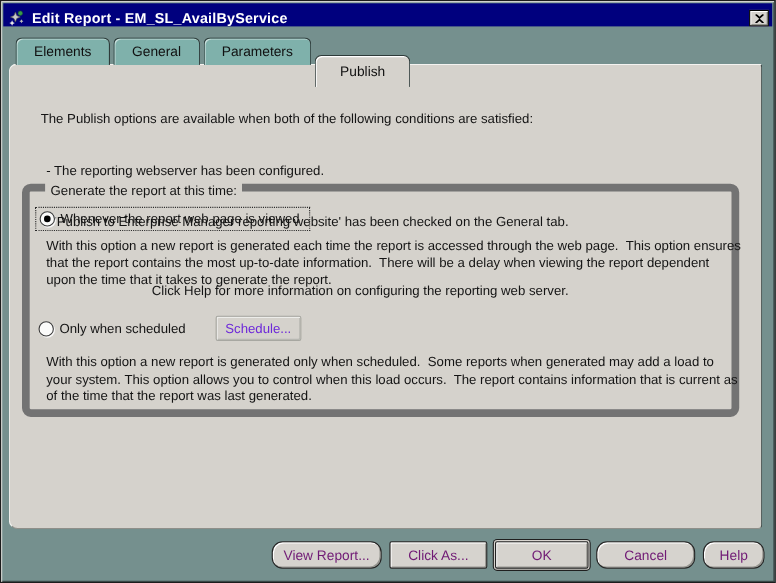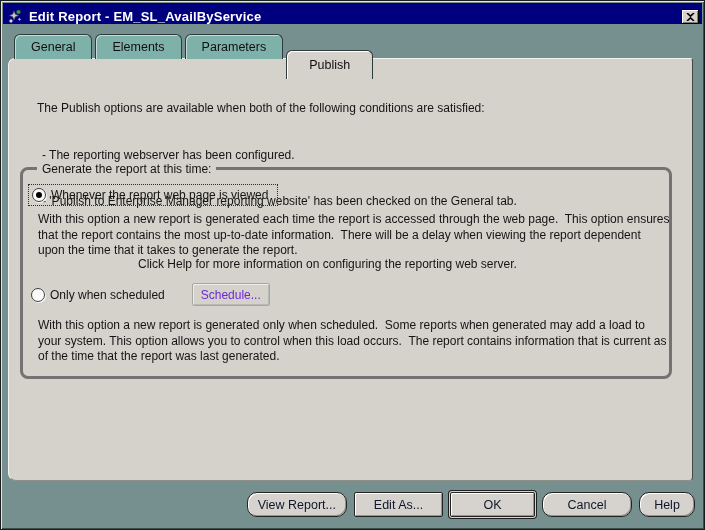--- a/index.html
+++ b/index.html
@@ -39,21 +39,21 @@
     position:absolute;left:7px;top:57px;width:685px;height:423px;box-sizing:border-box;
     background:#D5D2CC;border:1px solid;border-color:#f4f3f0 #3f4a49 #8f8f89 #f4f3f0;
     border-radius:7px 3px 4px 8px;font-size:12px;z-index:2;
   }
   .intro{position:absolute;left:28px;top:11px;line-height:15.5px;white-space:pre-wrap;}
   .intro .indent{padding-left:5px;}
   .help-line{margin-top:16px;text-align:right;}
   
   .groupbox{
     position:absolute;left:11px;top:108px;width:652px;height:212px;box-sizing:border-box;
-    border:3px solid #737373;border-radius:8px;
+    border:7px solid #737373;border-radius:8px;
   }
   .group-label{
     position:absolute;top:-8px;left:14px;background:#D5D2CC;padding:0 5px;font-size:12px;
   }
   .option-row{position:absolute;display:inline-flex;align-items:center;gap:5px;}
   .option1{left:5px;top:14px;border:1px dotted #2b2b2b;padding:3px 9px 3px 3px;}
   .option2{left:8px;top:113px;}
   .radio{
     width:12px;height:12px;border-radius:50%;background:#fbfbfa;flex:0 0 auto;
     border:1px solid #3c3c3c;box-shadow:1px 1px 0 rgba(255,255,255,.85);position:relative;
@@ -67,21 +67,21 @@
   .desc2{top:148px;}
   .schedule-btn{
     margin-left:22px;min-width:74px;height:23px;background:#D5D2CC;
     border:1px solid #a7a7a1;border-radius:2px;
     box-shadow:inset 1px 1px 0 #ededea, inset -1px -1px 0 #b8b8b2;
     color:#6d28d9;font-size:12px;font-family:"Liberation Sans",sans-serif;padding:0 8px;
   }
   
   .button-row{position:absolute;right:9px;bottom:12px;display:flex;gap:7px;align-items:center;z-index:2;}
   .btn{
-    height:25px;background:#D6D3CE;border:1px solid #242424;color:#0f172a;
+    height:25px;background:#D6D3CE;border:1px solid #242424;color:#701a75;
     box-shadow:inset 1px 1px 0 #ffffff, inset -1px -1px 0 #95958f;
     font-size:12.5px;font-family:"Liberation Sans",sans-serif;padding:0 10px;cursor:default;
   }
   .rounded{border-radius:10px;}
   .square{border-radius:2px;}
   .btn-view{min-width:89px;}
   .btn-save{min-width:89px;}
   .btn-ok{
     min-width:85px;
     box-shadow:0 0 0 1px #D6D3CE, 0 0 0 2px #1f1f1f,
@@ -108,22 +108,22 @@
     <button class="close-btn">
       <span>
         <svg width="9" height="8" viewBox="0 0 9 8">
           <path d="M1 0 L4.5 3.2 L8 0 M1 8 L4.5 4.8 L8 8" stroke="#000" stroke-width="1.6" fill="none"></path>
         </svg>
       </span>
     </button>
   </div>
 
   <div class="tabs">
+    <div class="tab">Elements</div>
     <div class="tab">General</div>
-    <div class="tab">Elements</div>
     <div class="tab">Parameters</div>
     <div class="tab active">Publish</div>
   </div>
 
   <div class="panel">
 
     <div class="intro">
       <div>The Publish options are available when both of the following conditions are satisfied:</div>
       <div class="indent">- The reporting webserver has been configured.</div>
       <div class="indent">- 'Publish to Enterprise Manager reporting website' has been checked on the General tab.</div>
@@ -146,19 +146,19 @@
         <span class="radio-label">Only when scheduled</span>
         <button class="schedule-btn" aria-disabled="true">Schedule...</button>
       </div>
       <p class="desc desc2">With this option a new report is generated only when scheduled.  Some reports when generated may add a load to your system. This option allows you to control when this load occurs.  The report contains information that is current as of the time that the report was last generated.</p>
     </div>
 
   </div>
 
   <div class="button-row">
     <button class="btn rounded btn-view">View Report...</button>
-    <button class="btn square  btn-save">Edit As...</button>
+    <button class="btn square  btn-save">Click As...</button>
     <button class="btn square  btn-ok">OK</button>
     <button class="btn rounded btn-cancel">Cancel</button>
     <button class="btn rounded btn-help">Help</button>
   </div>
 
 </div>
 
 </body></html>

